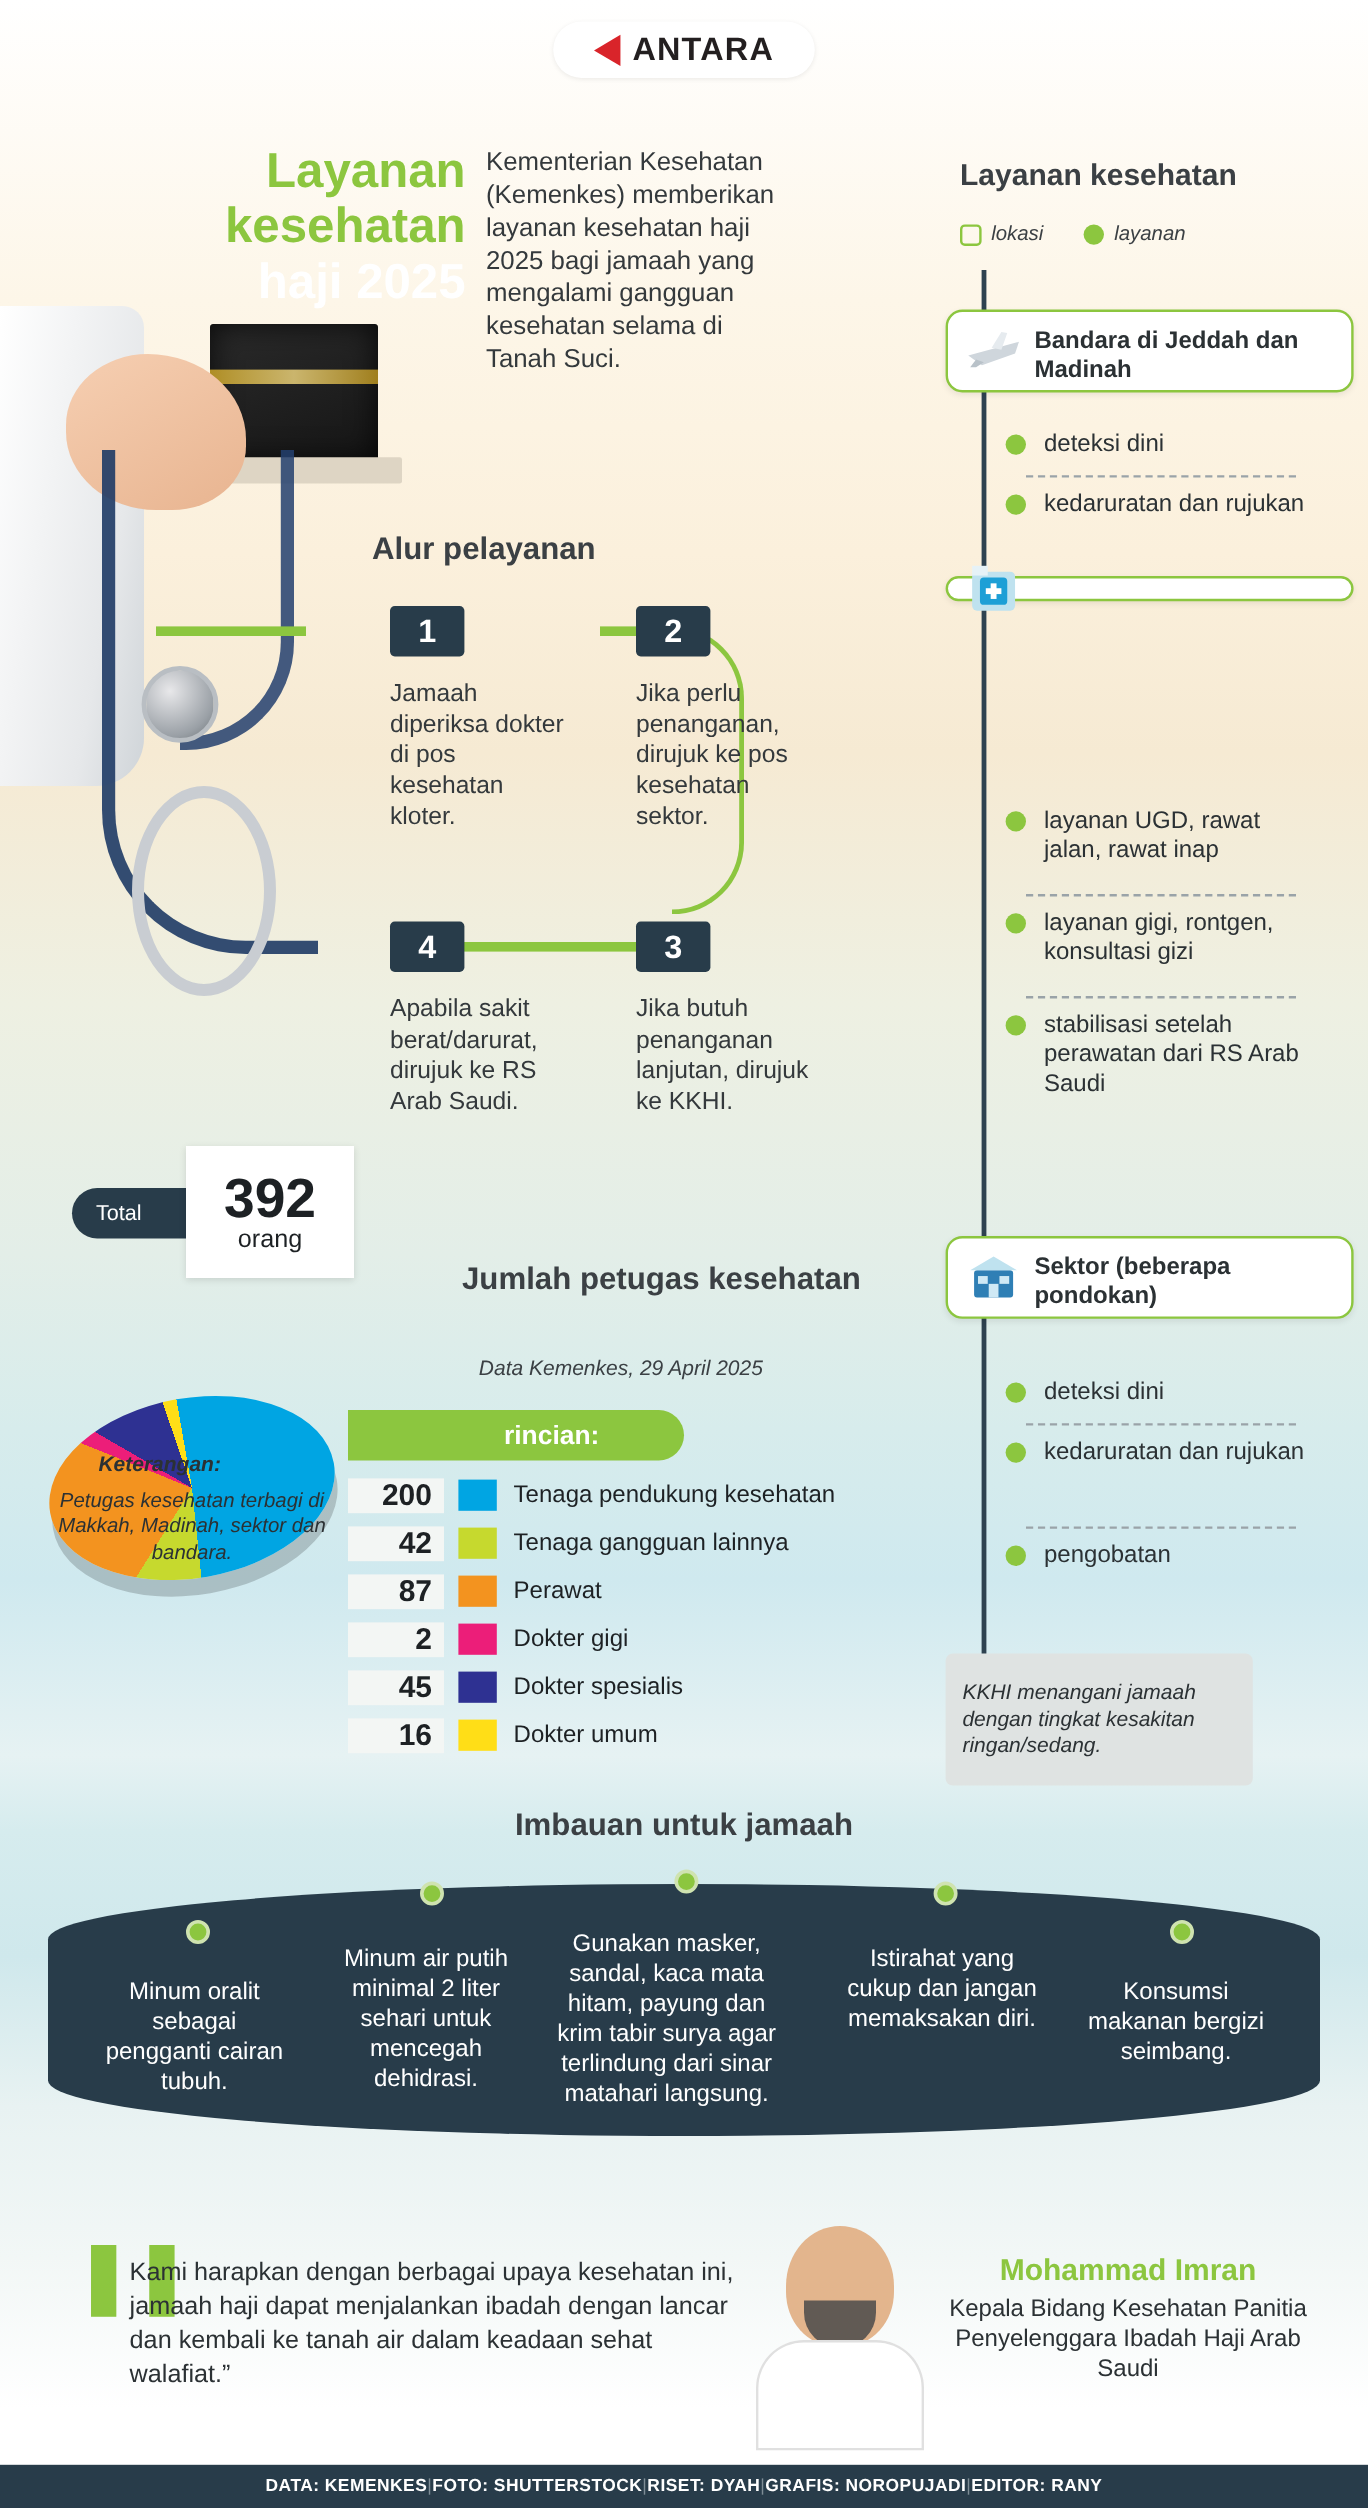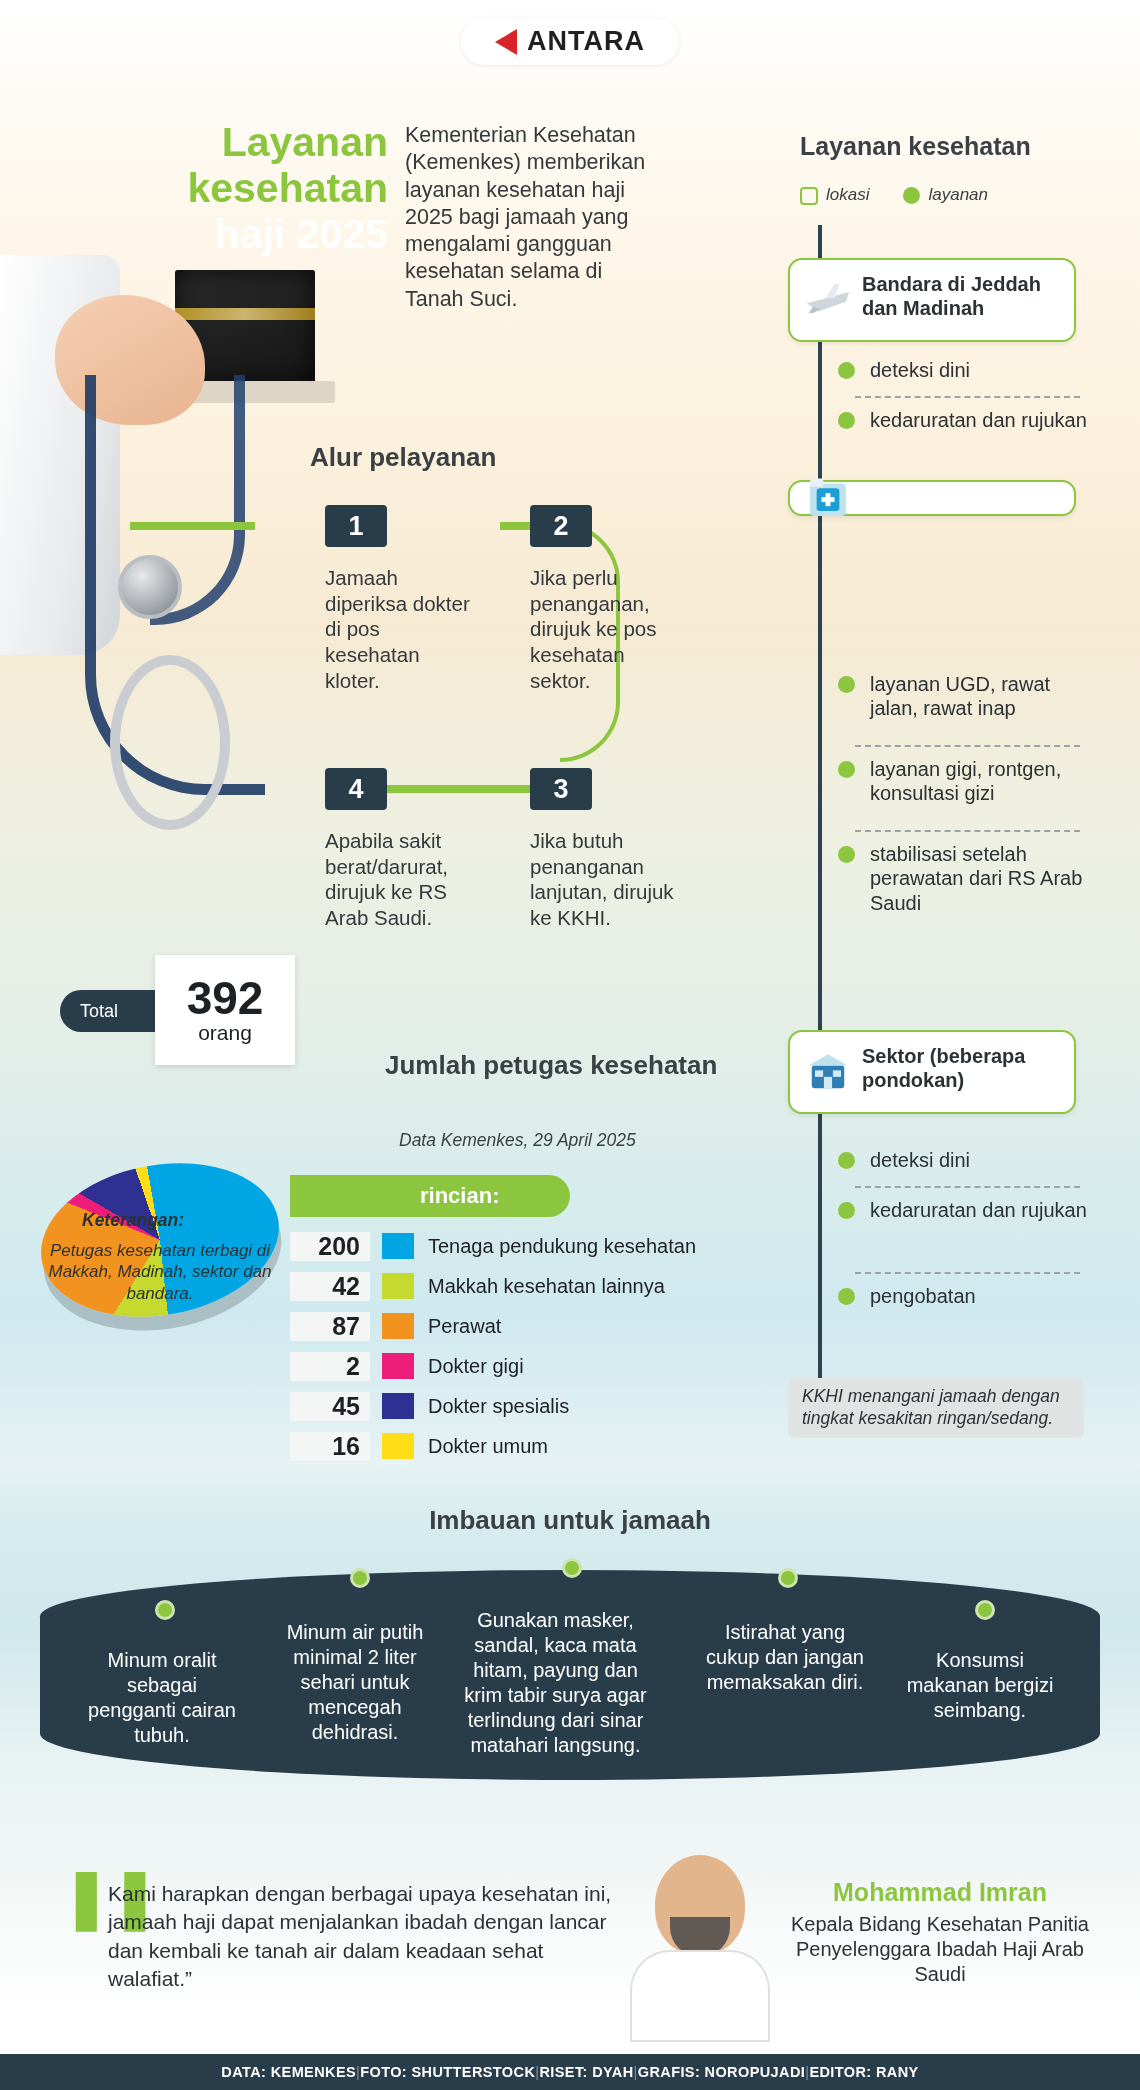--- a/index.html
+++ b/index.html
@@ -100,34 +100,34 @@
 
   
   .rc-title { position: absolute; left: 800px; top: 132px; font-size: 25px; font-weight: bold; color: #3b4044; }
   .legend { position: absolute; left: 800px; top: 185px; display: flex; gap: 34px; align-items: center; font-size: 17px; font-style: italic; color: #3b4044; text-align: right; }
   .leg-box { width: 18px; height: 18px; border: 2.5px solid #8cc63f; border-radius: 4px; display:inline-block; margin-right:8px; vertical-align:middle; }
   .leg-dot { width: 17px; height: 17px; border-radius: 50%; background: #8cc63f; display:inline-block; margin-right:8px; vertical-align:middle; }
 
   .rail { position:absolute; left: 818px; top: 225px; width: 4px; height: 1180px; background: #2e4250; }
 
   .loc-card {
-    position: absolute; left: 788px; width: 288px; background:#fff;
-    border: 2.5px solid #8cc63f; border-radius: 14px; padding: 12px 14px 20px 72px;
+    position: absolute; left: 788px; width: 340px; background:#fff;
+    border: 2.5px solid #8cc63f; border-radius: 14px; padding: 12px 14px 5px 72px;
     font-size: 20px; font-weight: bold; line-height:1.2; color:#2b3134;
     box-shadow: 0 2px 5px rgba(0,0,0,.08);
   }
   .loc-icon { position:absolute; left: 12px; top: 50%; transform: translateY(-50%); width: 52px; height: 52px; }
 
   .svc-item { position: absolute; left: 838px; width: 250px; font-size: 20px; line-height: 1.22; color:#2b3134; padding-left: 32px; }
   .svc-item:before { content:""; position:absolute; left:0; top:4px; width:17px; height:17px; border-radius:50%; background:#8cc63f; }
   .dash { position:absolute; left: 855px; width: 225px; border-top: 2px dashed #9aa3a8; }
 
   .note-box {
-    position: absolute; left: 788px; top: 1378px; width: 296px;
-    background: #dfe3e2; border-radius: 6px; padding: 8px 14px;
+    position: absolute; left: 788px; top: 1378px; width: 256px;
+    background: #dfe3e2; border-radius: 6px; padding: 22px 14px;
     font-size: 17.5px; font-style: italic; line-height: 1.25; color: #2b3134;
   }
 
   
   .total-pill {
     position: absolute; left: 60px; top: 990px; width: 140px; height: 42px;
     background: #283c4a; border-radius: 21px; color:#fff; font-size:18px;
     display:flex; align-items:center; padding-left: 20px;
   }
   .total-card {
@@ -317,21 +317,21 @@
   <div class="keterangan-b">Petugas kesehatan terbagi di Makkah, Madinah, sektor dan bandara.</div>
 
   <div class="legend-row" style="top:1228px;">
     <span class="lr-val">200</span>
     <span class="lr-swatch" style="background:#00a5e3"></span>
     <span class="lr-label">Tenaga pendukung kesehatan</span>
   </div>
   <div class="legend-row" style="top:1268px;">
     <span class="lr-val">42</span>
     <span class="lr-swatch" style="background:#c6d92e"></span>
-    <span class="lr-label">Makkah kesehatan lainnya</span>
+    <span class="lr-label">Tenaga gangguan lainnya</span>
   </div>
   <div class="legend-row" style="top:1308px;">
     <span class="lr-val">87</span>
     <span class="lr-swatch" style="background:#f3931f"></span>
     <span class="lr-label">Perawat</span>
   </div>
   <div class="legend-row" style="top:1348px;">
     <span class="lr-val">2</span>
     <span class="lr-swatch" style="background:#ec1e79"></span>
     <span class="lr-label">Dokter gigi</span>

